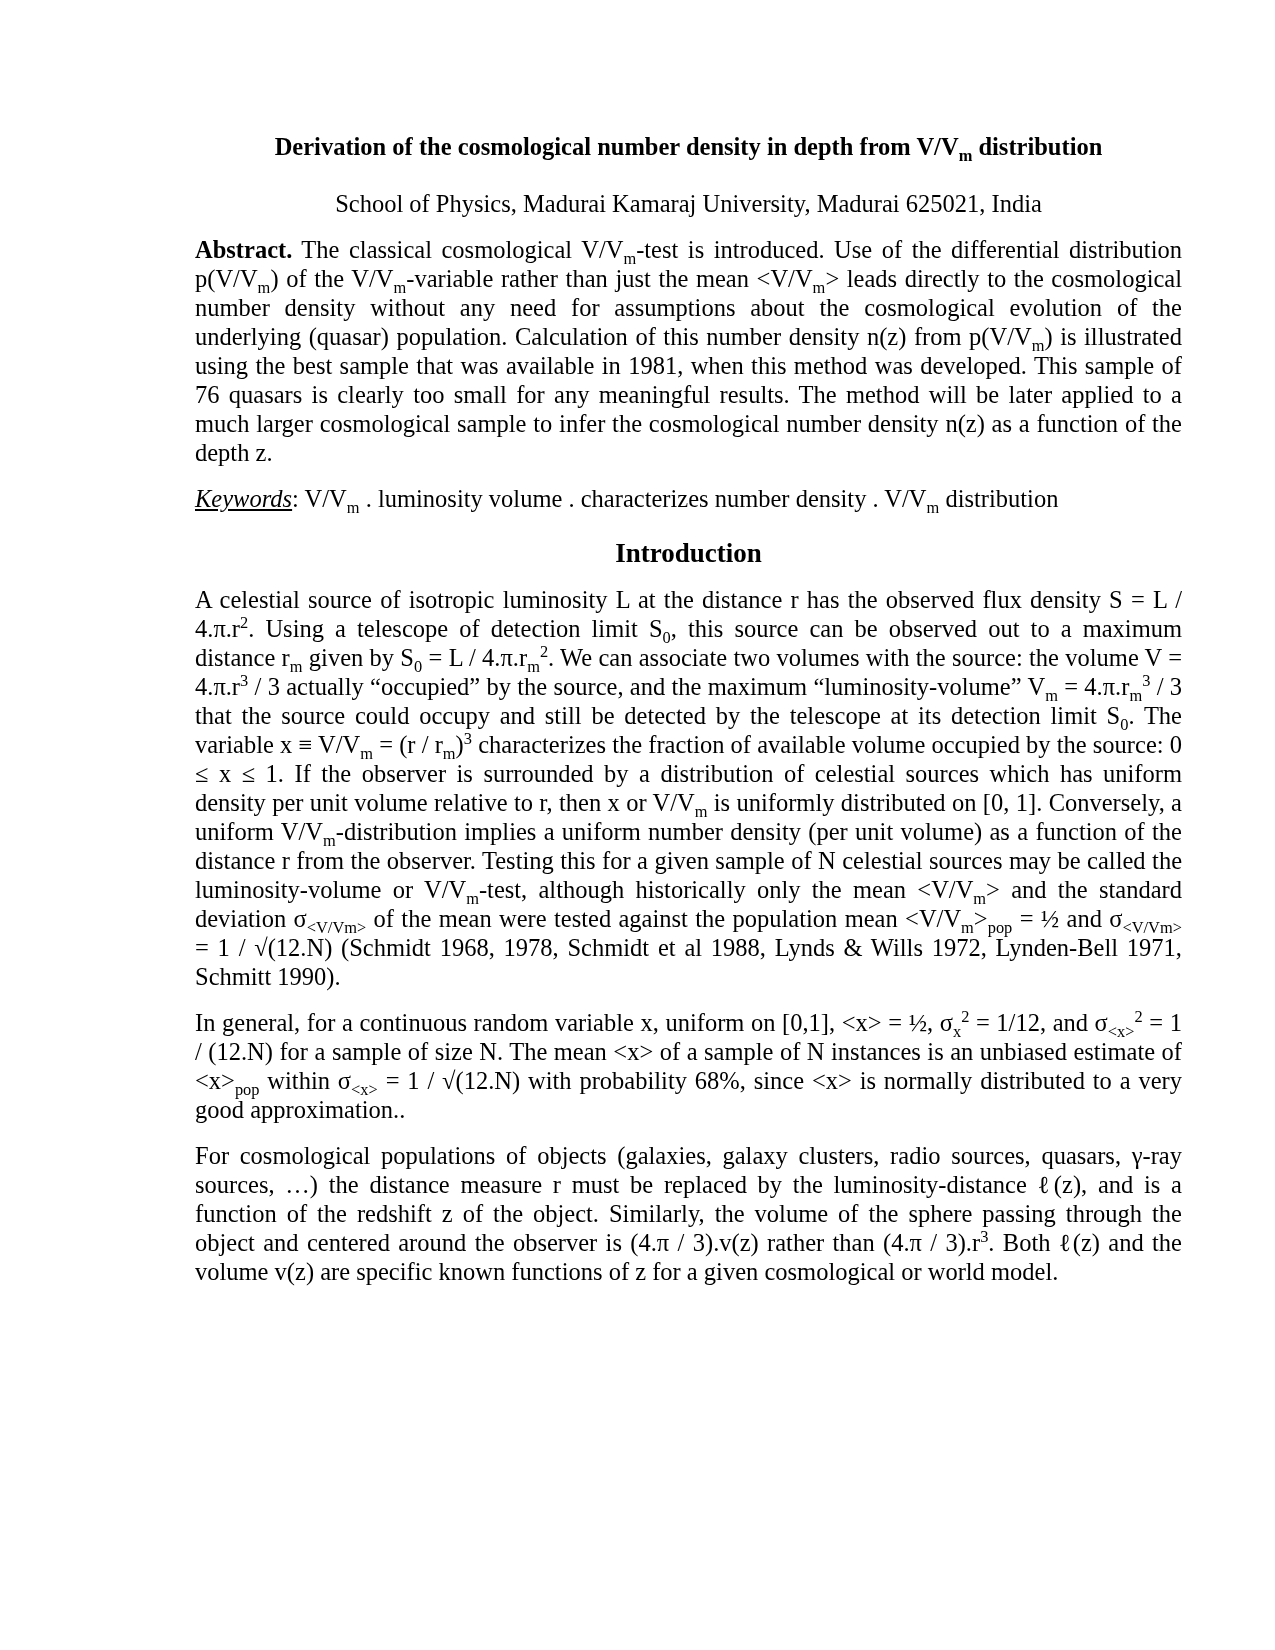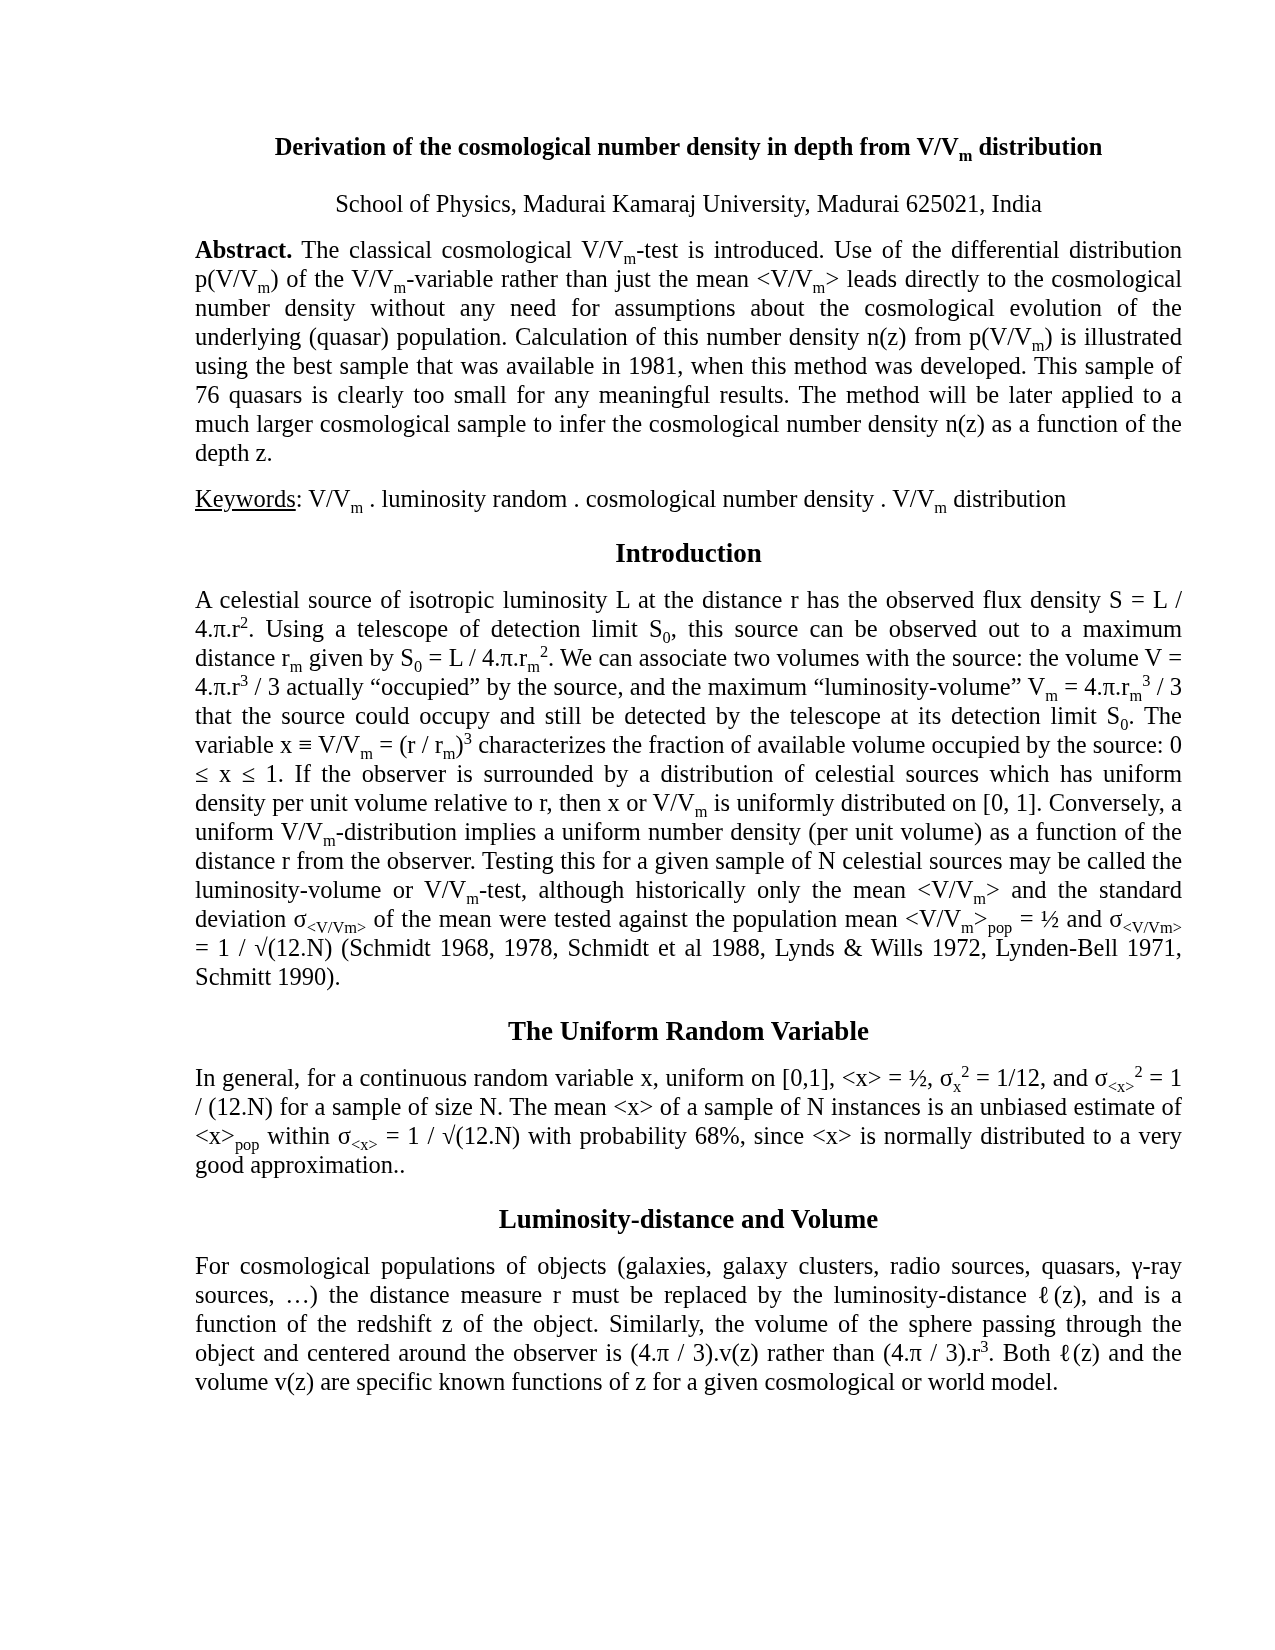--- a/index.html
+++ b/index.html
@@ -42,37 +42,35 @@
     font-weight: bold;
     text-align: center;
     margin: 26px 0 0 0;
   }
   sub, sup {
     font-size: 0.67em;
     line-height: 0;
   }
   sub { vertical-align: sub; }
   sup { vertical-align: super; }
-  .u { text-decoration: underline; }
+  .u { text-decoration: underline; font-style: italic; }
   b { font-weight: bold; }
 </style>
 </head>
 <body>
 
 <div class="page">
 
   <h1 class="title"><span>Derivation of the cosmological number density in depth from V/V</span><sub>m</sub><span> distribution</span></h1>
 
   <div class="center-line affiliation">School of Physics, Madurai Kamaraj University, Madurai 625021, India</div>
 
   <p class="para"><b>Abstract.</b><span> The classical cosmological V/V</span><sub>m</sub><span>-test is introduced. Use of the differential distribution p(V/V</span><sub>m</sub><span>) of the V/V</span><sub>m</sub><span>-variable rather than just the mean &lt;V/V</span><sub>m</sub><span>&gt; leads directly to the cosmological number density without any need for assumptions about the cosmological evolution of the underlying (quasar) population. Calculation of this number density n(z) from p(V/V</span><sub>m</sub><span>) is illustrated using the best sample that was available in 1981, when this method was developed. This sample of 76 quasars is clearly too small for any meaningful results. The method will be later applied to a much larger cosmological sample to infer the cosmological number density n(z) as a function of the depth z.</span></p>
-  <p class="para"><span class="u">Keywords</span><span>: V/V</span><sub>m</sub><span> . luminosity random . cosmological number density . V/V</span><sub>m</sub><span> distribution</span></p>
+  <p class="para"><span class="u">Keywords</span><span>: V/V</span><sub>m</sub><span> . luminosity volume . characterizes number density . V/V</span><sub>m</sub><span> distribution</span></p>
 
   <h2 class="heading">Introduction</h2>
   <p class="para"><span>A celestial source of isotropic luminosity L at the distance r has the observed flux density S = L / 4.π.r</span><sup>2</sup><span>. Using a telescope of detection limit S</span><sub>0</sub><span>, this source can be observed out to a maximum distance r</span><sub>m</sub><span> given by S</span><sub>0</sub><span> = L / 4.π.r</span><sub>m</sub><sup>2</sup><span>. We can associate two volumes with the source: the volume V = 4.π.r</span><sup>3</sup><span> / 3 actually “occupied” by the source, and the maximum “luminosity-volume” V</span><sub>m</sub><span> = 4.π.r</span><sub>m</sub><sup>3</sup><span> / 3 that the source could occupy and still be detected by the telescope at its detection limit S</span><sub>0</sub><span>. The variable x ≡ V/V</span><sub>m</sub><span> = (r / r</span><sub>m</sub><span>)</span><sup>3</sup><span> characterizes the fraction of available volume occupied by the source: 0 ≤ x ≤ 1. If the observer is surrounded by a distribution of celestial sources which has uniform density per unit volume relative to r, then x or V/V</span><sub>m</sub><span> is uniformly distributed on [0, 1]. Conversely, a uniform V/V</span><sub>m</sub><span>-distribution implies a uniform number density (per unit volume) as a function of the distance r from the observer. Testing this for a given sample of N celestial sources may be called the luminosity-volume or V/V</span><sub>m</sub><span>-test, although historically only the mean &lt;V/V</span><sub>m</sub><span>&gt; and the standard deviation σ</span><sub>&lt;V/Vm&gt;</sub><span> of the mean were tested against the population mean &lt;V/V</span><sub>m</sub><span>&gt;</span><sub>pop</sub><span> = ½ and σ</span><sub>&lt;V/Vm&gt;</sub><span> = 1 / √(12.N) (Schmidt 1968, 1978, Schmidt et al 1988, Lynds &amp; Wills 1972, Lynden-Bell 1971, Schmitt 1990).</span></p>
 
-  <h2 class="heading">The Uniform Random Variable</h2>
   <p class="para"><span>In general, for a continuous random variable x, uniform on [0,1], &lt;x&gt; = ½, σ</span><sub>x</sub><sup>2</sup><span> = 1/12, and σ</span><sub>&lt;x&gt;</sub><sup>2</sup><span> = 1 / (12.N) for a sample of size N. The mean &lt;x&gt; of a sample of N instances is an unbiased estimate of &lt;x&gt;</span><sub>pop</sub><span> within σ</span><sub>&lt;x&gt;</sub><span> = 1 / √(12.N) with probability 68%, since &lt;x&gt; is normally distributed to a very good approximation..</span></p>
 
-  <h2 class="heading">Luminosity-distance and Volume</h2>
   <p class="para"><span>For cosmological populations of objects (galaxies, galaxy clusters, radio sources, quasars, γ-ray sources, …) the distance measure r must be replaced by the luminosity-distance ℓ(z), and is a function of the redshift z of the object. Similarly, the volume of the sphere passing through the object and centered around the observer is (4.π / 3).v(z) rather than (4.π / 3).r</span><sup>3</sup><span>. Both ℓ(z) and the volume v(z) are specific known functions of z for a given cosmological or world model.</span></p>
 
 </div>
 
 </body></html>

